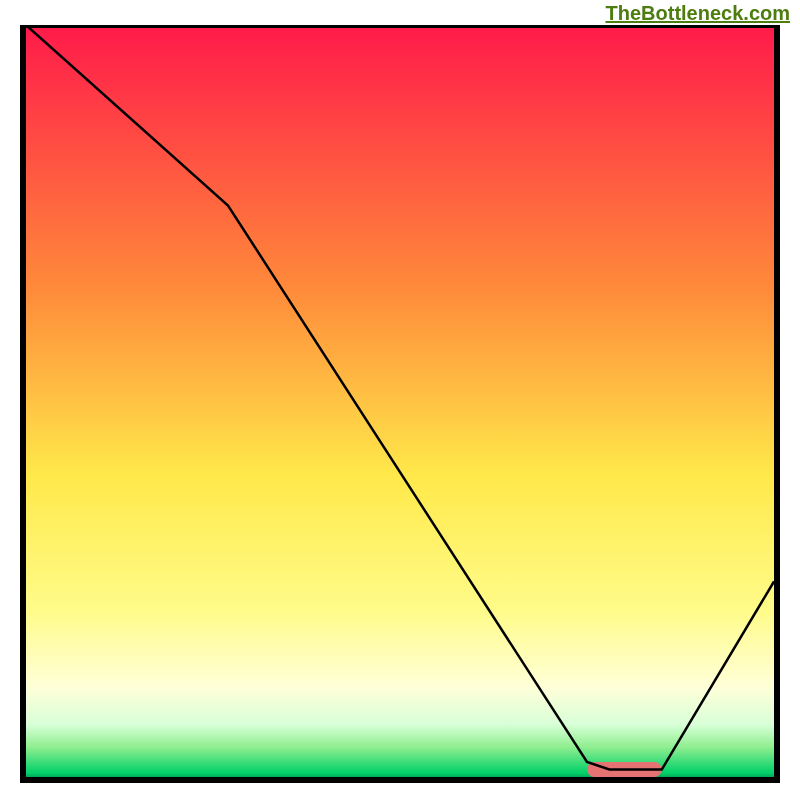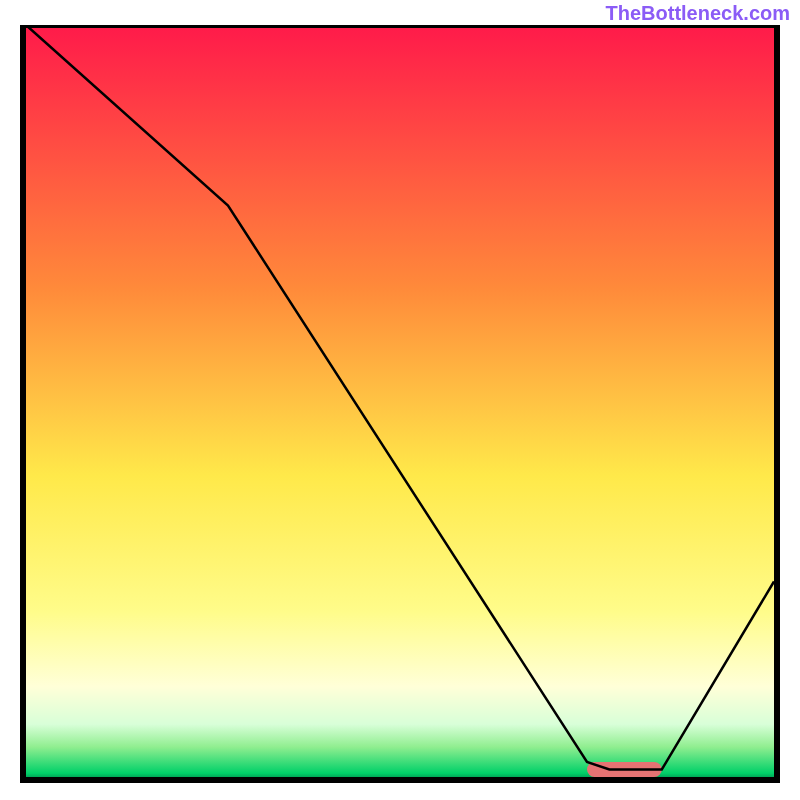--- a/index.html
+++ b/index.html
@@ -10,22 +10,23 @@
     background: #ffffff;
     font-family: Arial, sans-serif;
     position: relative;
   }
   .watermark {
     position: absolute;
     top: 2px;
     right: 10px;
     font-size: 20px;
     font-weight: bold;
-    color: #8b5cf6;
+    color: #4d7c0f;
     z-index: 10;
+    text-decoration: underline;
   }
   .chart-container {
     position: absolute;
     top: 25px;
     left: 20px;
     width: 760px;
     height: 760px;
   }
   svg {
     display: block;

